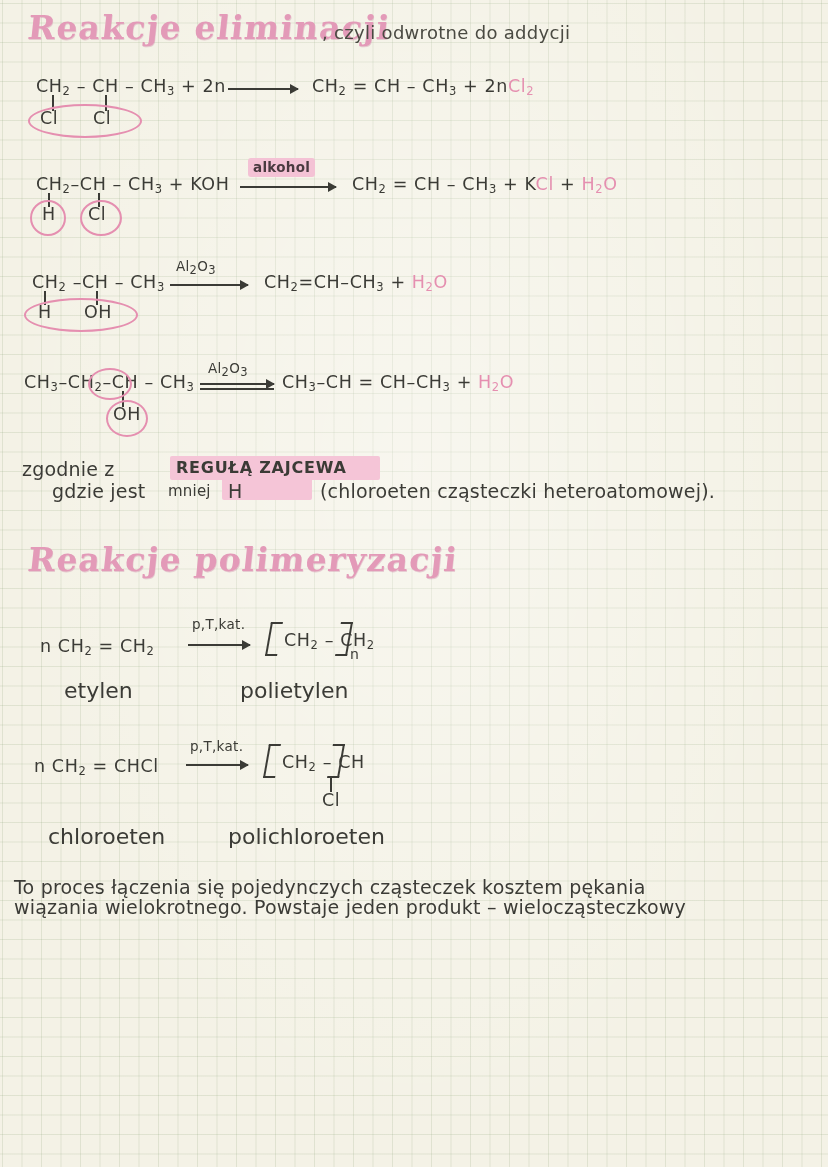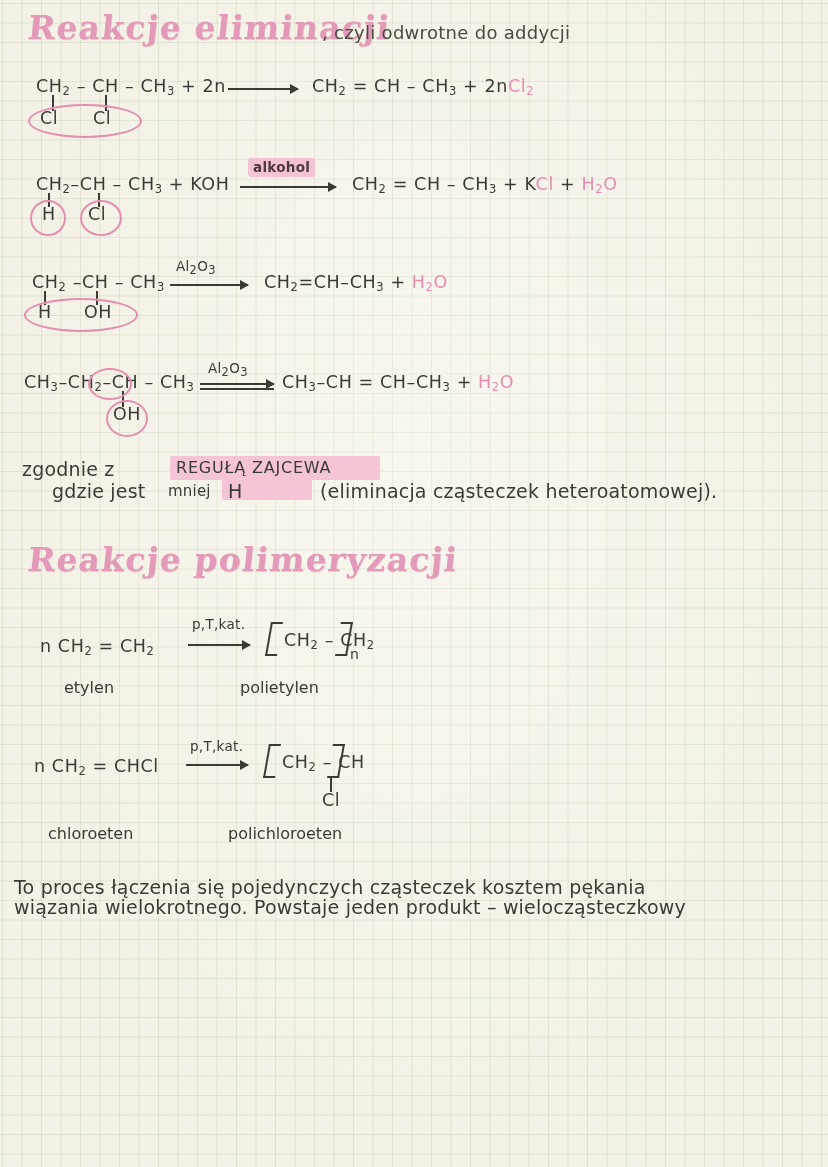--- a/index.html
+++ b/index.html
@@ -64,21 +64,21 @@
     font-size: 11.5px;
     vertical-align: -3px;
   }
   .pink { color: #e58fb0; }
   .note {
     font-size: 19px;
     color: #3b3b36;
     letter-spacing: 0.2px;
   }
   .label {
-    font-size: 16px;
+    font-size: 22px;
     color: #3b3b36;
   }
   .small-cap {
     font-size: 16px;
     color: #3b3b36;
     letter-spacing: 0.8px;
   }
 
   
   .arrow {
@@ -206,27 +206,27 @@
   <div class="circle" style="left:106px; top:400px; width:38px; height:33px;"></div>
   <div class="circle" style="left:88px; top:368px; width:40px; height:28px; border-color:#e58fb0;"></div>
 
   <div class="above-arrow" style="left:208px; top:360px;">Al<span class="sub">2</span>O<span class="sub">3</span></div>
   <div class="arrow dbl" style="left:200px; top:383px; width:74px;"></div>
 
   <div class="abs eq" style="left:282px; top:372px;">CH<span class="sub">3</span>–CH = CH–CH<span class="sub">3</span> + <span class="pink">H<span class="sub">2</span>O</span></div>
 
   <div class="abs note" style="left:22px; top:458px;">zgodnie z </div>
   <div class="pinkbar" style="left:170px; top:456px; width:210px; height:24px;"></div>
-  <div class="abs small-cap" style="left:176px; top:458px; font-weight:normal;">REGUŁĄ ZAJCEWA</div>
+  <div class="abs small-cap" style="left:176px; top:458px; font-weight:bold;">REGUŁĄ ZAJCEWA</div>
 
   <div class="abs note" style="left:52px; top:480px;">gdzie jest </div>
   <div class="abs note pink" style="left:168px; top:482px; font-size:15px;">mniej</div>
   <div class="pinkbar" style="left:222px; top:478px; width:90px; height:22px;"></div>
   <div class="abs note" style="left:228px; top:480px;">H</div>
-  <div class="abs note" style="left:320px; top:480px;">(eliminacja cząsteczek heteroatomowej).</div>
+  <div class="abs note" style="left:320px; top:480px;">(chloroeten cząsteczki heteroatomowej).</div>
 
   <div class="abs hdr" style="left:28px; top:540px;">Reakcje polimeryzacji</div>
 
   <div class="abs eq" style="left:40px; top:636px;">n CH<span class="sub">2</span> = CH<span class="sub">2</span></div>
   <div class="above-arrow" style="left:192px; top:616px;">p,T,kat.</div>
   <div class="arrow" style="left:188px; top:644px; width:62px;"></div>
 
   <div class="brk l slant" style="left:268px; top:622px;"></div>
   <div class="abs eq" style="left:284px; top:630px;">CH<span class="sub">2</span> – CH<span class="sub">2</span></div>
   <div class="brk r slant" style="left:338px; top:622px;"></div>

